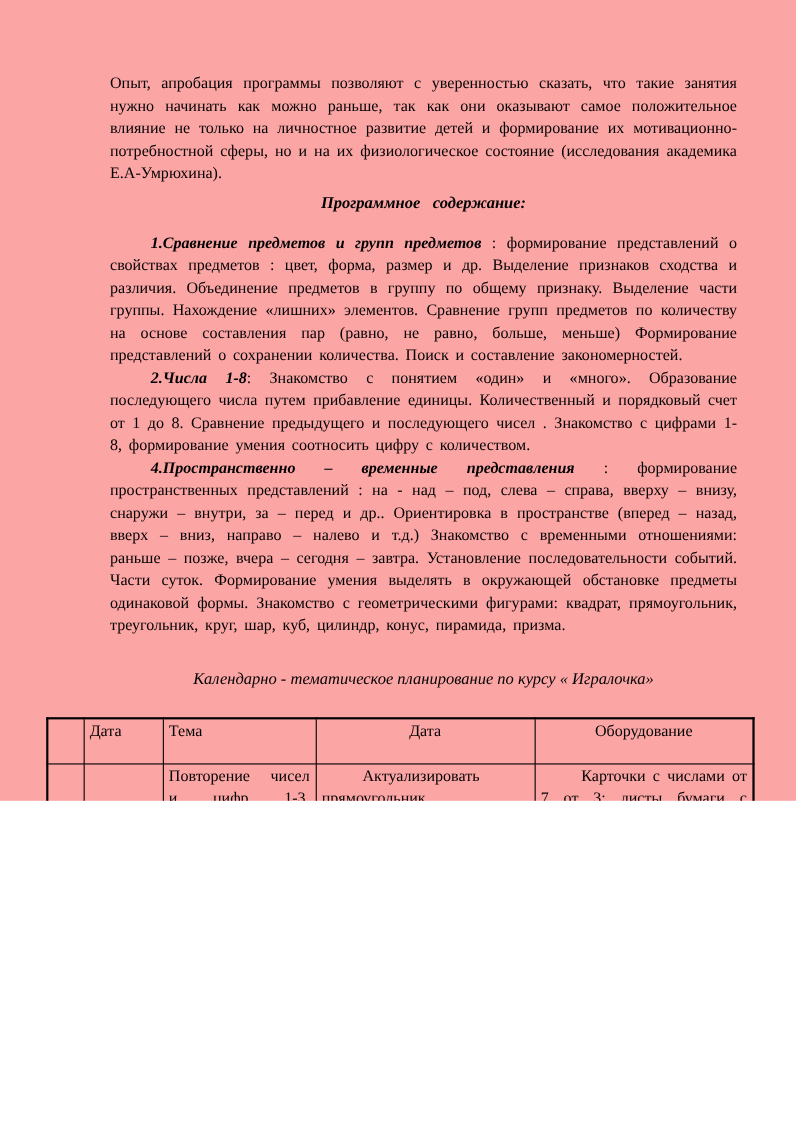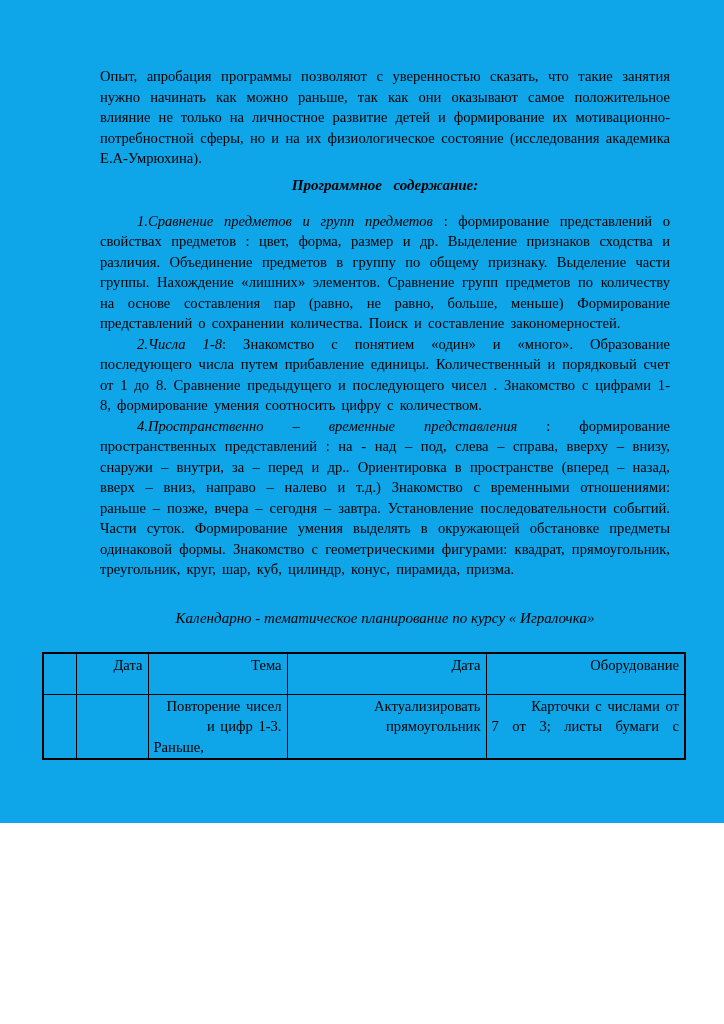--- a/index.html
+++ b/index.html
@@ -4,22 +4,22 @@
 <style>
   html, body { margin: 0; padding: 0; }
   body {
     width: 724px; height: 1024px;
     background: #ffffff;
     font-family: "Liberation Serif", "DejaVu Serif", serif;
     color: #000000;
   }
   .page {
     position: relative;
-    width: 724px; height: 823px;
-    background: #0ea5e9;
+    width: 724px; height: 728px;
+    background: #fca5a5;
     overflow: hidden;
   }
   .content {
     position: absolute;
     left: 100px; top: 66px;
     width: 570px;
   }
   .body-par {
     font-size: 14.6px;
     line-height: 20.5px;
@@ -32,21 +32,21 @@
   .center-heading {
     font-size: 15px;
     font-weight: bold;
     font-style: italic;
     text-align: center;
     white-space: pre-wrap;
     word-spacing: 2px;
     margin: 0 0 17px 0;
   }
   .sect { text-indent: 37px; }
-  .lead { font-weight: normal; font-style: italic; }
+  .lead { font-weight: bold; font-style: italic; }
   .table-title {
     font-size: 15px;
     font-weight: normal;
     font-style: italic;
     text-align: center;
     white-space: pre-wrap;
     margin: 30px 0 0 0;
   }
   table.ktable {
     border-collapse: collapse;
@@ -56,21 +56,20 @@
     margin-top: 25px;
     border: 2px solid #000000;
   }
   table.ktable td {
     border: 1px solid #000000;
     vertical-align: top;
     padding: 1px 5px;
     font-size: 14.6px;
     line-height: 20.5px;
     overflow: hidden;
-    text-align: right;
   }
   tr.hdr td { height: 38px; }
   .al-left   { text-align: left; }
   .al-center { text-align: center; }
   .cell-topic-style { text-align: justify; text-align-last: justify; word-spacing: 2px; }
   .cell-goal-style  { text-indent: 37px; text-align: left; }
   .cell-equip-style { text-indent: 37px; text-align: justify; text-align-last: justify; word-spacing: 2px; }
 </style>
 </head>
 <body>

